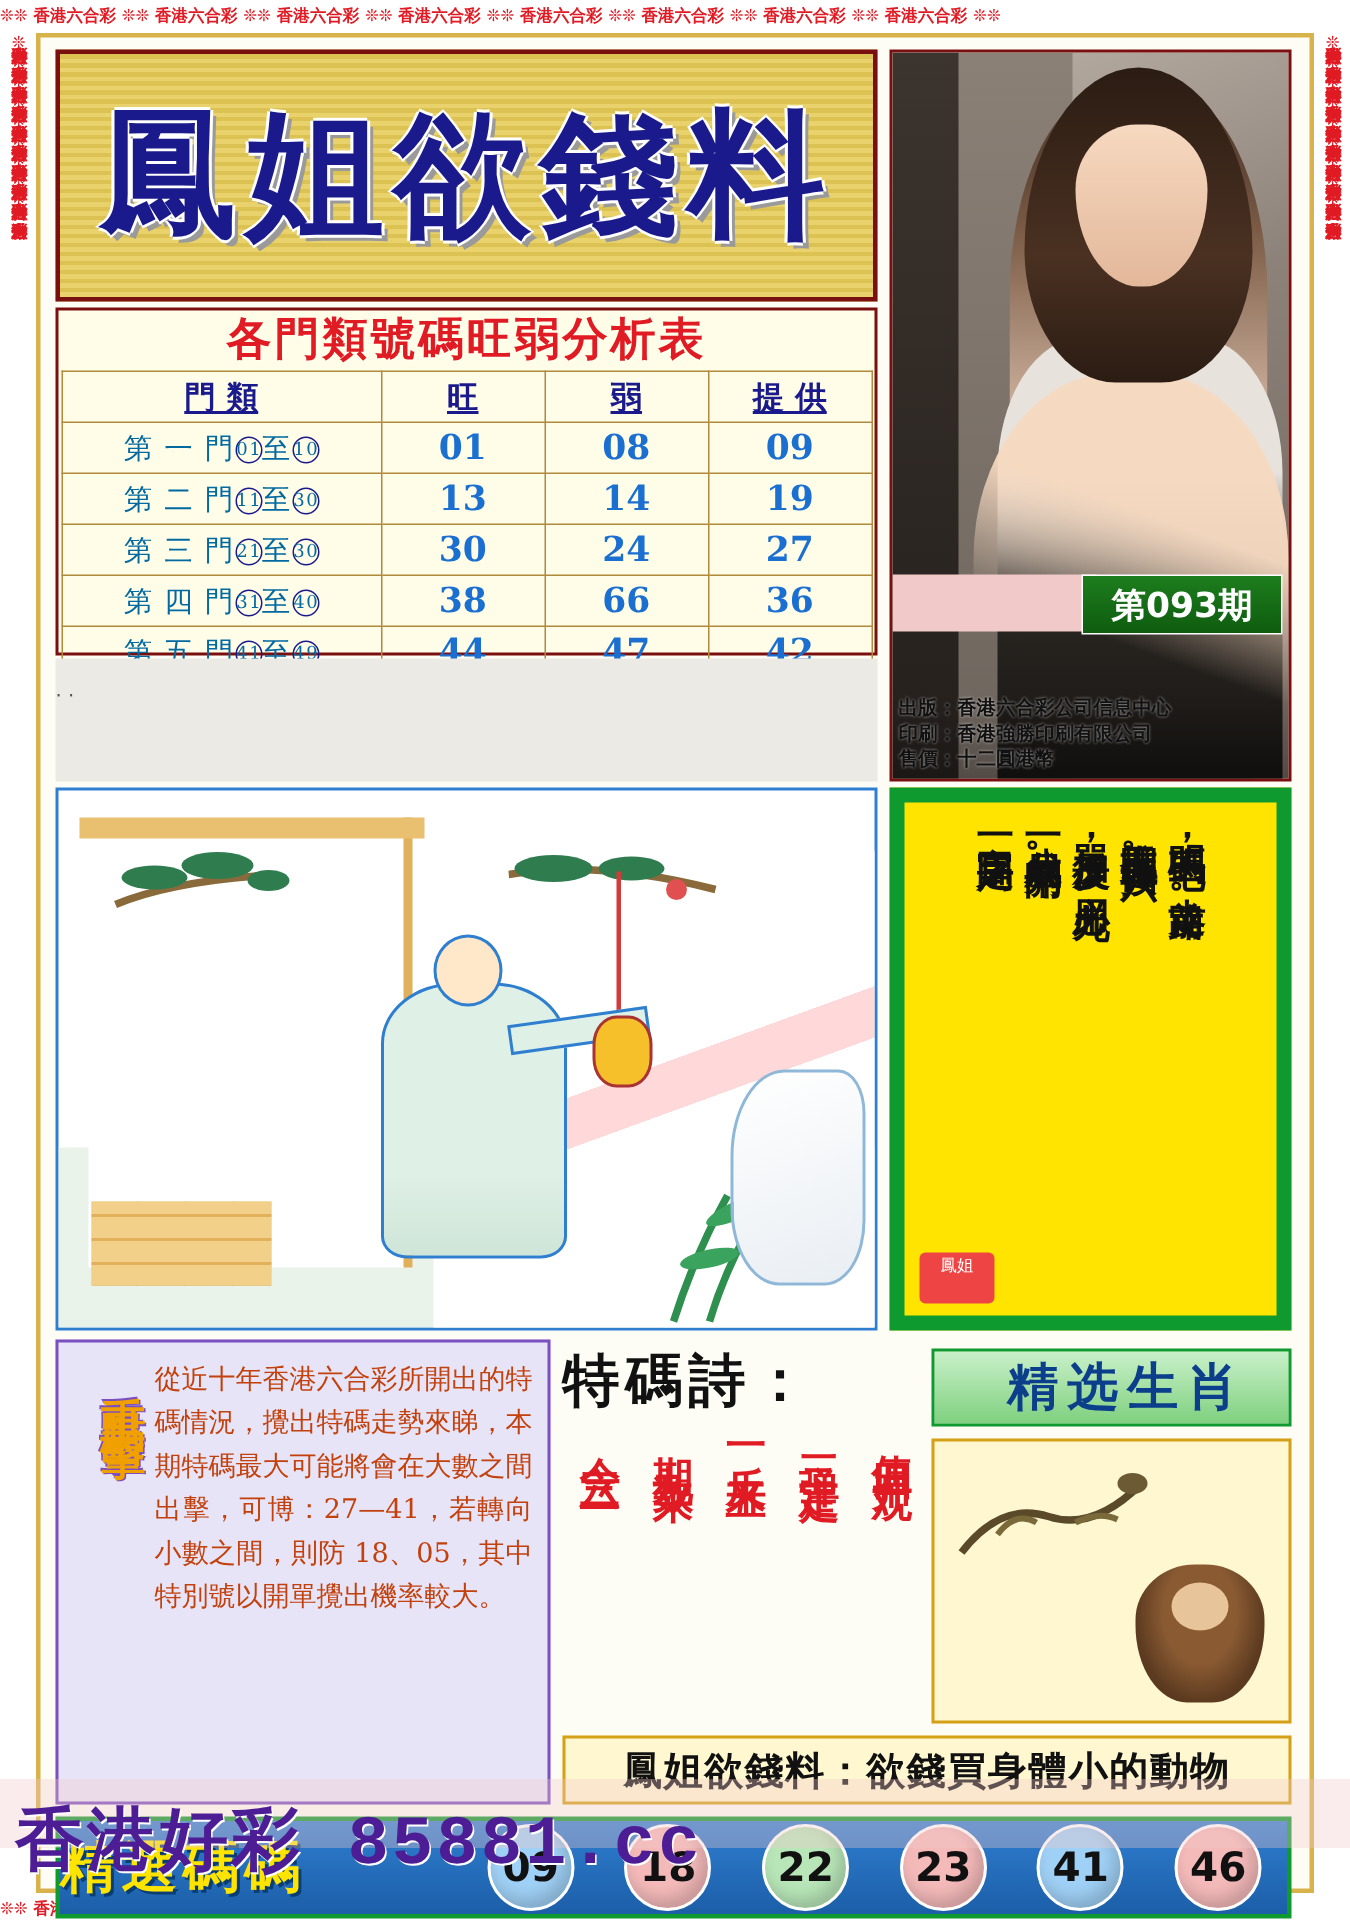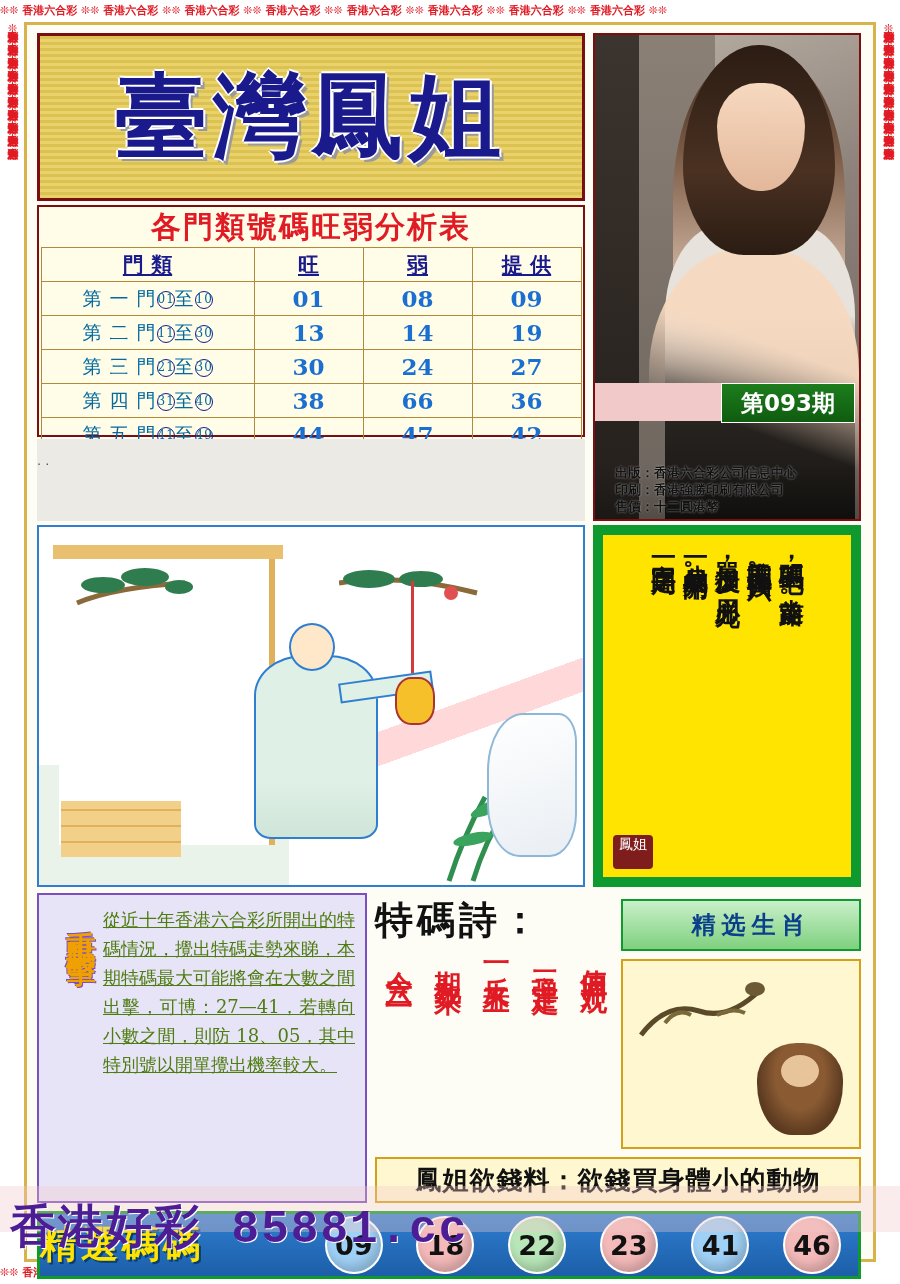--- a/index.html
+++ b/index.html
@@ -121,21 +121,21 @@
     font-size:23px;font-weight:bold;
     display:flex;align-items:center;justify-content:center;
     font-family:"DejaVu Sans","Liberation Sans",sans-serif;
   }
   .pink-bar{
     position:absolute;left:0;top:348px;width:136px;height:38px;
     background:#f2c9c9;
   }
   .credits{
     position:absolute;left:0;bottom:0;width:100%;
-    padding:2px 4px 4px 20px;
+    padding:2px 4px 4px 4px;
     box-sizing:border-box;
     background:linear-gradient(180deg,rgba(0,0,0,0) 0,rgba(0,0,0,.25) 100%);
   }
   .credit-line{
     font-size:13px;color:#111;font-weight:bold;line-height:17px;
     font-family:"DejaVu Sans","Liberation Sans",sans-serif;
     text-shadow:0 0 2px rgba(255,255,255,.6);
   }
   
   .table-box{
@@ -262,22 +262,22 @@
     writing-mode:vertical-rl;
     text-orientation:upright;
     font-family:"DejaVu Serif","Liberation Serif",serif;
     font-size:25px;
     color:#111;
     line-height:30px;
     letter-spacing:2px;
     font-weight:bold;
   }
   .seal{
-    position:absolute;left:10px;bottom:8px;width:40px;height:34px;
-    background:#7f1d1d;border-radius:4px;color:#fff;font-size:14px;
+    position:absolute;left:10px;bottom:8px;width:50px;height:34px;
+    background:#ef4444;border-radius:4px;color:#fff;font-size:11px;
     line-height:12px;text-align:center;padding:3px 0 0 0;box-sizing:border-box;
     font-family:"DejaVu Serif","Liberation Serif",serif;
   }
   
   .note-box{
     position:absolute;left:6px;top:864px;width:330px;height:310px;
     background:#e8e4f8;
     border:2px solid #7a4fc0;
     box-sizing:border-box;
     display:flex;
@@ -289,23 +289,22 @@
     font-family:"DejaVu Serif","Liberation Serif",serif;
     font-size:30px;font-weight:bold;color:#f0a000;
     text-shadow:1px 1px 0 #7a4fc0,-1px -1px 0 #7a4fc0;
     letter-spacing:8px;
     padding:12px 0 0 10px;
     box-sizing:border-box;
   }
   .note-body{
     flex:1;padding:10px 10px 10px 2px;
     font-family:"DejaVu Serif","Liberation Serif",serif;
-    font-size:18px;line-height:29px;color:#4d7c0f;
+    font-size:18px;line-height:29px;color:#c2410c;
     text-align:justify;
-    text-decoration:underline;
   }
   
   .tema-title{
     position:absolute;left:344px;top:864px;width:236px;height:54px;
     font-family:"DejaVu Serif","Liberation Serif",serif;
     font-size:38px;font-weight:bold;color:#111;
     display:flex;align-items:center;
     letter-spacing:4px;
   }
   .tema-poem{
@@ -321,21 +320,21 @@
     line-height:40px;letter-spacing:6px;
   }
   
   .zodiac-head{
     position:absolute;left:590px;top:870px;width:240px;height:52px;
     background:linear-gradient(180deg,#c9f0c9,#7fd07f);
     border:2px solid #0f9a2f;
     box-sizing:border-box;
     display:flex;align-items:center;justify-content:center;
     font-family:"DejaVu Serif","Liberation Serif",serif;
-    font-size:24px;font-weight:bold;color:#0b3f8c;
+    font-size:34px;font-weight:bold;color:#0b3f8c;
     letter-spacing:6px;
     padding-left:21px;
   }
   .zodiac-box{
     position:absolute;left:590px;top:930px;width:240px;height:190px;
     background:#fff7cf;
     border:2px solid #d4a017;
     box-sizing:border-box;
     overflow:hidden;
   }
@@ -420,21 +419,21 @@
     <div class="vtext">香港六合彩❊香港六合彩❊香港六合彩❊香港六合彩❊香港六合彩❊香港六合彩❊香港六合彩❊香港六合彩❊香港六合彩❊香港六合彩</div>
   </div>
   <div class="strip strip-right">
     <div class="vtext">香港六合彩❊香港六合彩❊香港六合彩❊香港六合彩❊香港六合彩❊香港六合彩❊香港六合彩❊香港六合彩❊香港六合彩❊香港六合彩</div>
   </div>
 
   <div class="frame">
     <div class="inner">
 
       <div class="title-band">
-        <div class="title-text">臺灣鳳姐</div>
+        <div class="title-text">鳳姐欲錢料</div>
       </div>
 
       <div class="photo">
         <div class="ph-wall"></div>
         <div class="ph-dark"></div>
         <div class="ph-person"></div>
         <div class="ph-body"></div>
         <div class="ph-shoulder"></div>
         <div class="ph-hair"></div>
         <div class="ph-face"></div>

